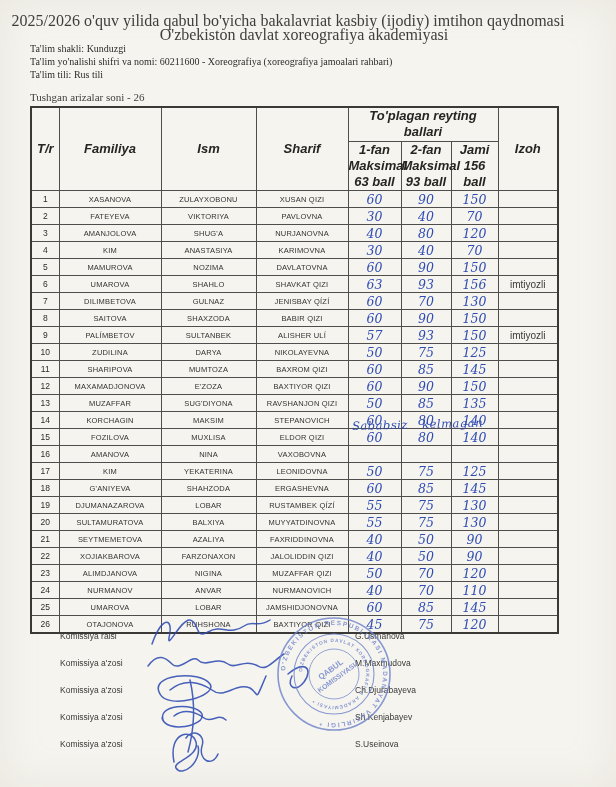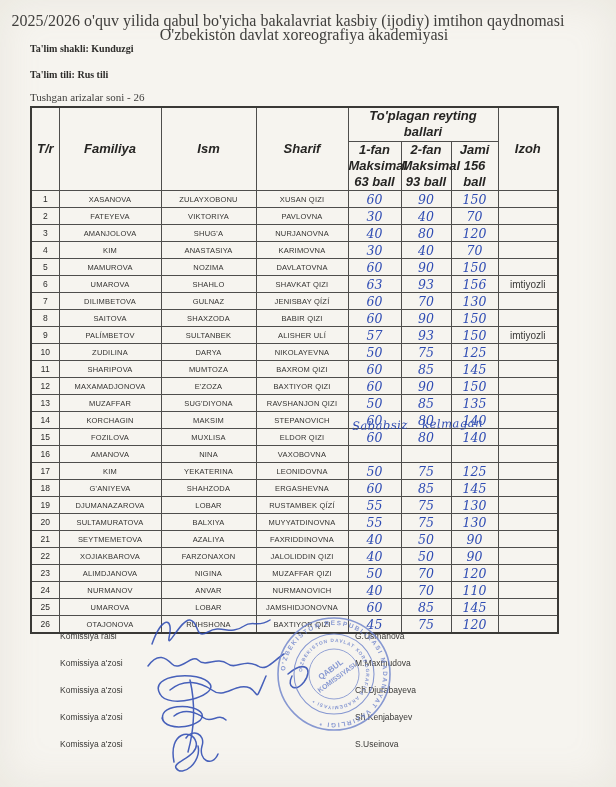--- a/index.html
+++ b/index.html
@@ -7,21 +7,21 @@
     position:relative;width:616px;height:787px;margin:0 auto;
     background:#f6f4ef;
     box-shadow:inset 0 0 40px rgba(180,170,150,.18);
     font-family:"Liberation Sans",sans-serif;
     overflow:hidden;
   }
   .title{position:absolute;left:0;width:576px;text-align:center;
     font-family:"Liberation Serif",serif;font-size:16px;color:#3f3e3c;}
   .t1{top:12px;} .t2{top:26px;padding-left:16px;}
   .info{position:absolute;left:30px;font-family:"Liberation Serif",serif;
-    font-weight:bold;font-size:10px;color:#2d2c2a;}
+    font-weight:normal;font-size:10px;color:#2d2c2a;}
   .i1{top:43px;} .i2{top:56px;} .i3{top:69px;}
   .tushgan{position:absolute;left:30px;top:91px;
     font-family:"Liberation Serif",serif;font-size:11px;color:#3f3e3c;}
 
   table.reg{
     position:absolute;left:30px;top:106px;width:527px;
     border-collapse:collapse;table-layout:fixed;
     font-size:7.5px;color:#333230;
   }
   table.reg th,table.reg td{
@@ -56,20 +56,21 @@
 </style>
 </head>
 <body>
 
 <div class="page">
 
   <div class="title t1">2025/2026 o'quv yilida qabul bo'yicha bakalavriat kasbiy (ijodiy) imtihon qaydnomasi</div>
   <div class="title t2">O'zbekiston davlat xoreografiya akademiyasi</div>
 
   <div class="info i1">Ta'lim shakli: Kunduzgi</div>
+  <div class="info i2">Ta'lim yo'nalishi shifri va nomi: 60211600 - Xoreografiya (xoreografiya jamoalari rahbari)</div>
   <div class="info i3">Ta'lim tili:  Rus tili</div>
 
   <div class="tushgan">Tushgan arizalar soni - 26</div>
 
   <table class="reg">
     <colgroup>
       <col style="width:28px">
         <col style="width:102px">
         <col style="width:95px">
         <col style="width:92px">

